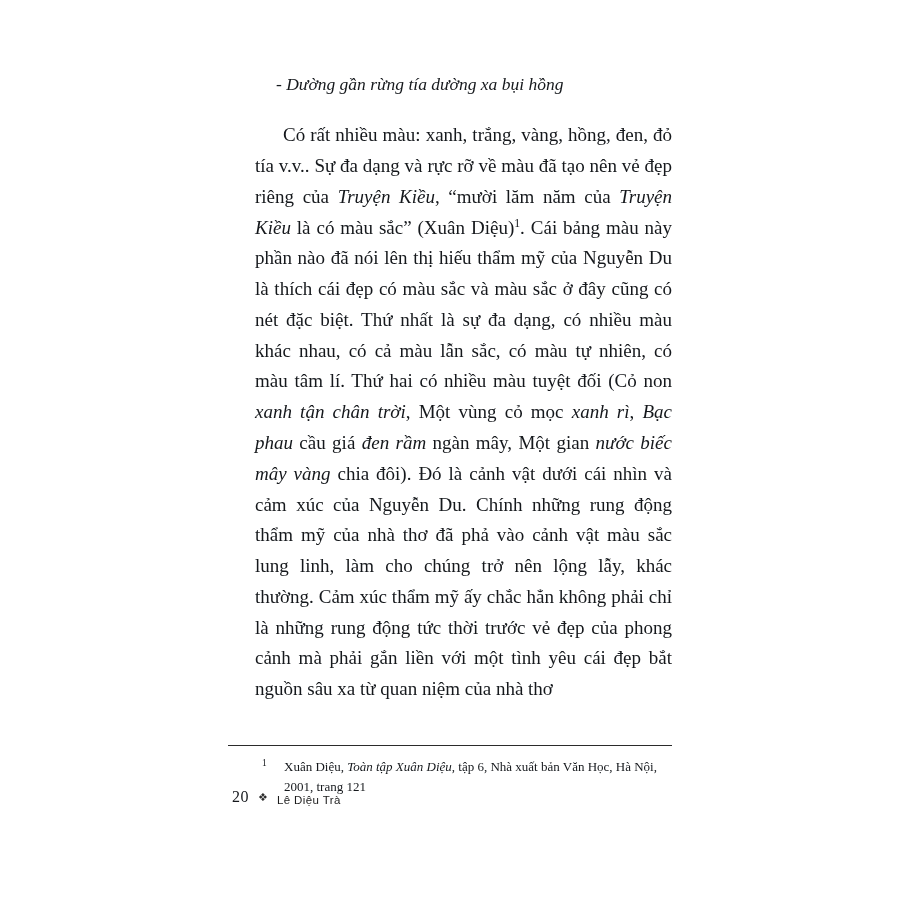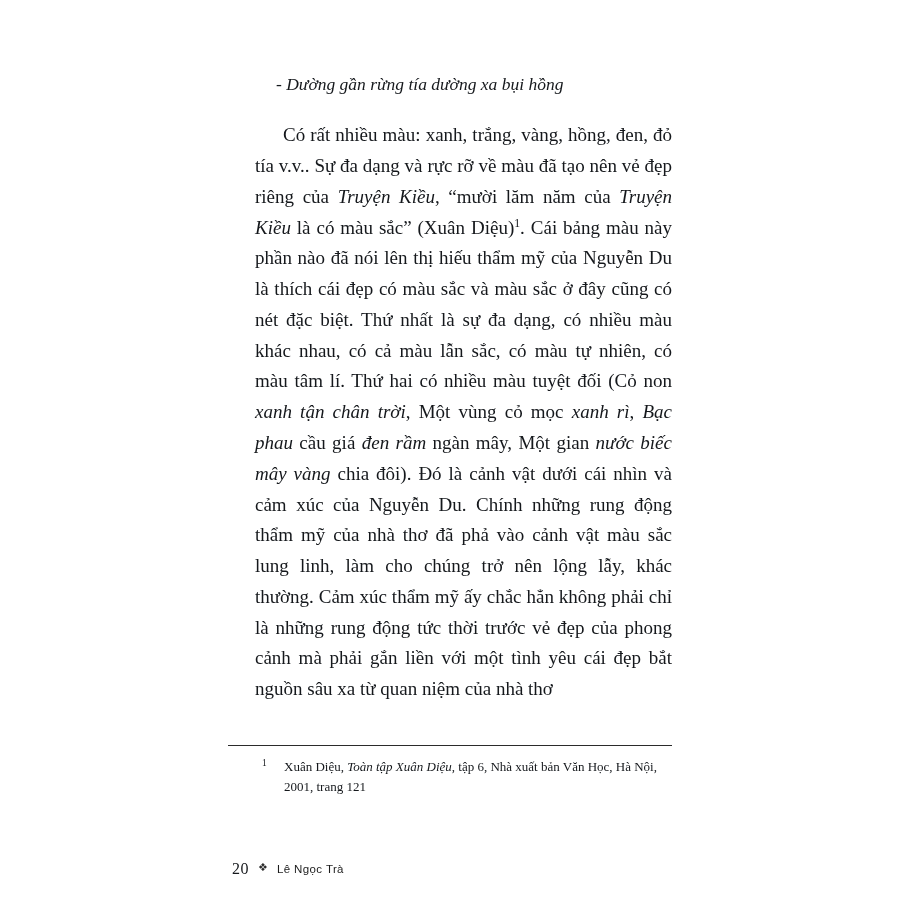--- a/index.html
+++ b/index.html
@@ -89,23 +89,23 @@
   }
   .footnote i {
     font-style: italic;
   }
   .fn-line2 {
     padding-left: 22px;
   }
   .footer {
     position: absolute;
     left: 232px;
-    top: 860px;
+    top: 788px;
     display: flex;
-    align-items: center;
+    align-items: flex-end;
     gap: 9px;
     color: #15181c;
   }
   .folio {
     font-size: 16px;
     letter-spacing: 0.5px;
   }
   .diamond {
     font-size: 11px;
     color: #2c2c2c;
@@ -137,16 +137,16 @@
   <div class="rule"></div>
 
   <div class="footnote">
     <span class="fn-marker">1</span><span class="fn-body">Xuân Diệu, <i>Toàn tập Xuân Diệu</i>, tập 6, Nhà xuất bản Văn Học, Hà Nội,</span>
     <div class="fn-line2">2001, trang 121</div>
   </div>
 
   <div class="footer">
     <span class="folio">20</span>
     <span class="diamond">❖</span>
-    <span class="running-head">Lê Ngọc Trà</span>
+    <span class="running-head">Lê Diệu Trà</span>
   </div>
 
 </div>
 
 </body></html>

